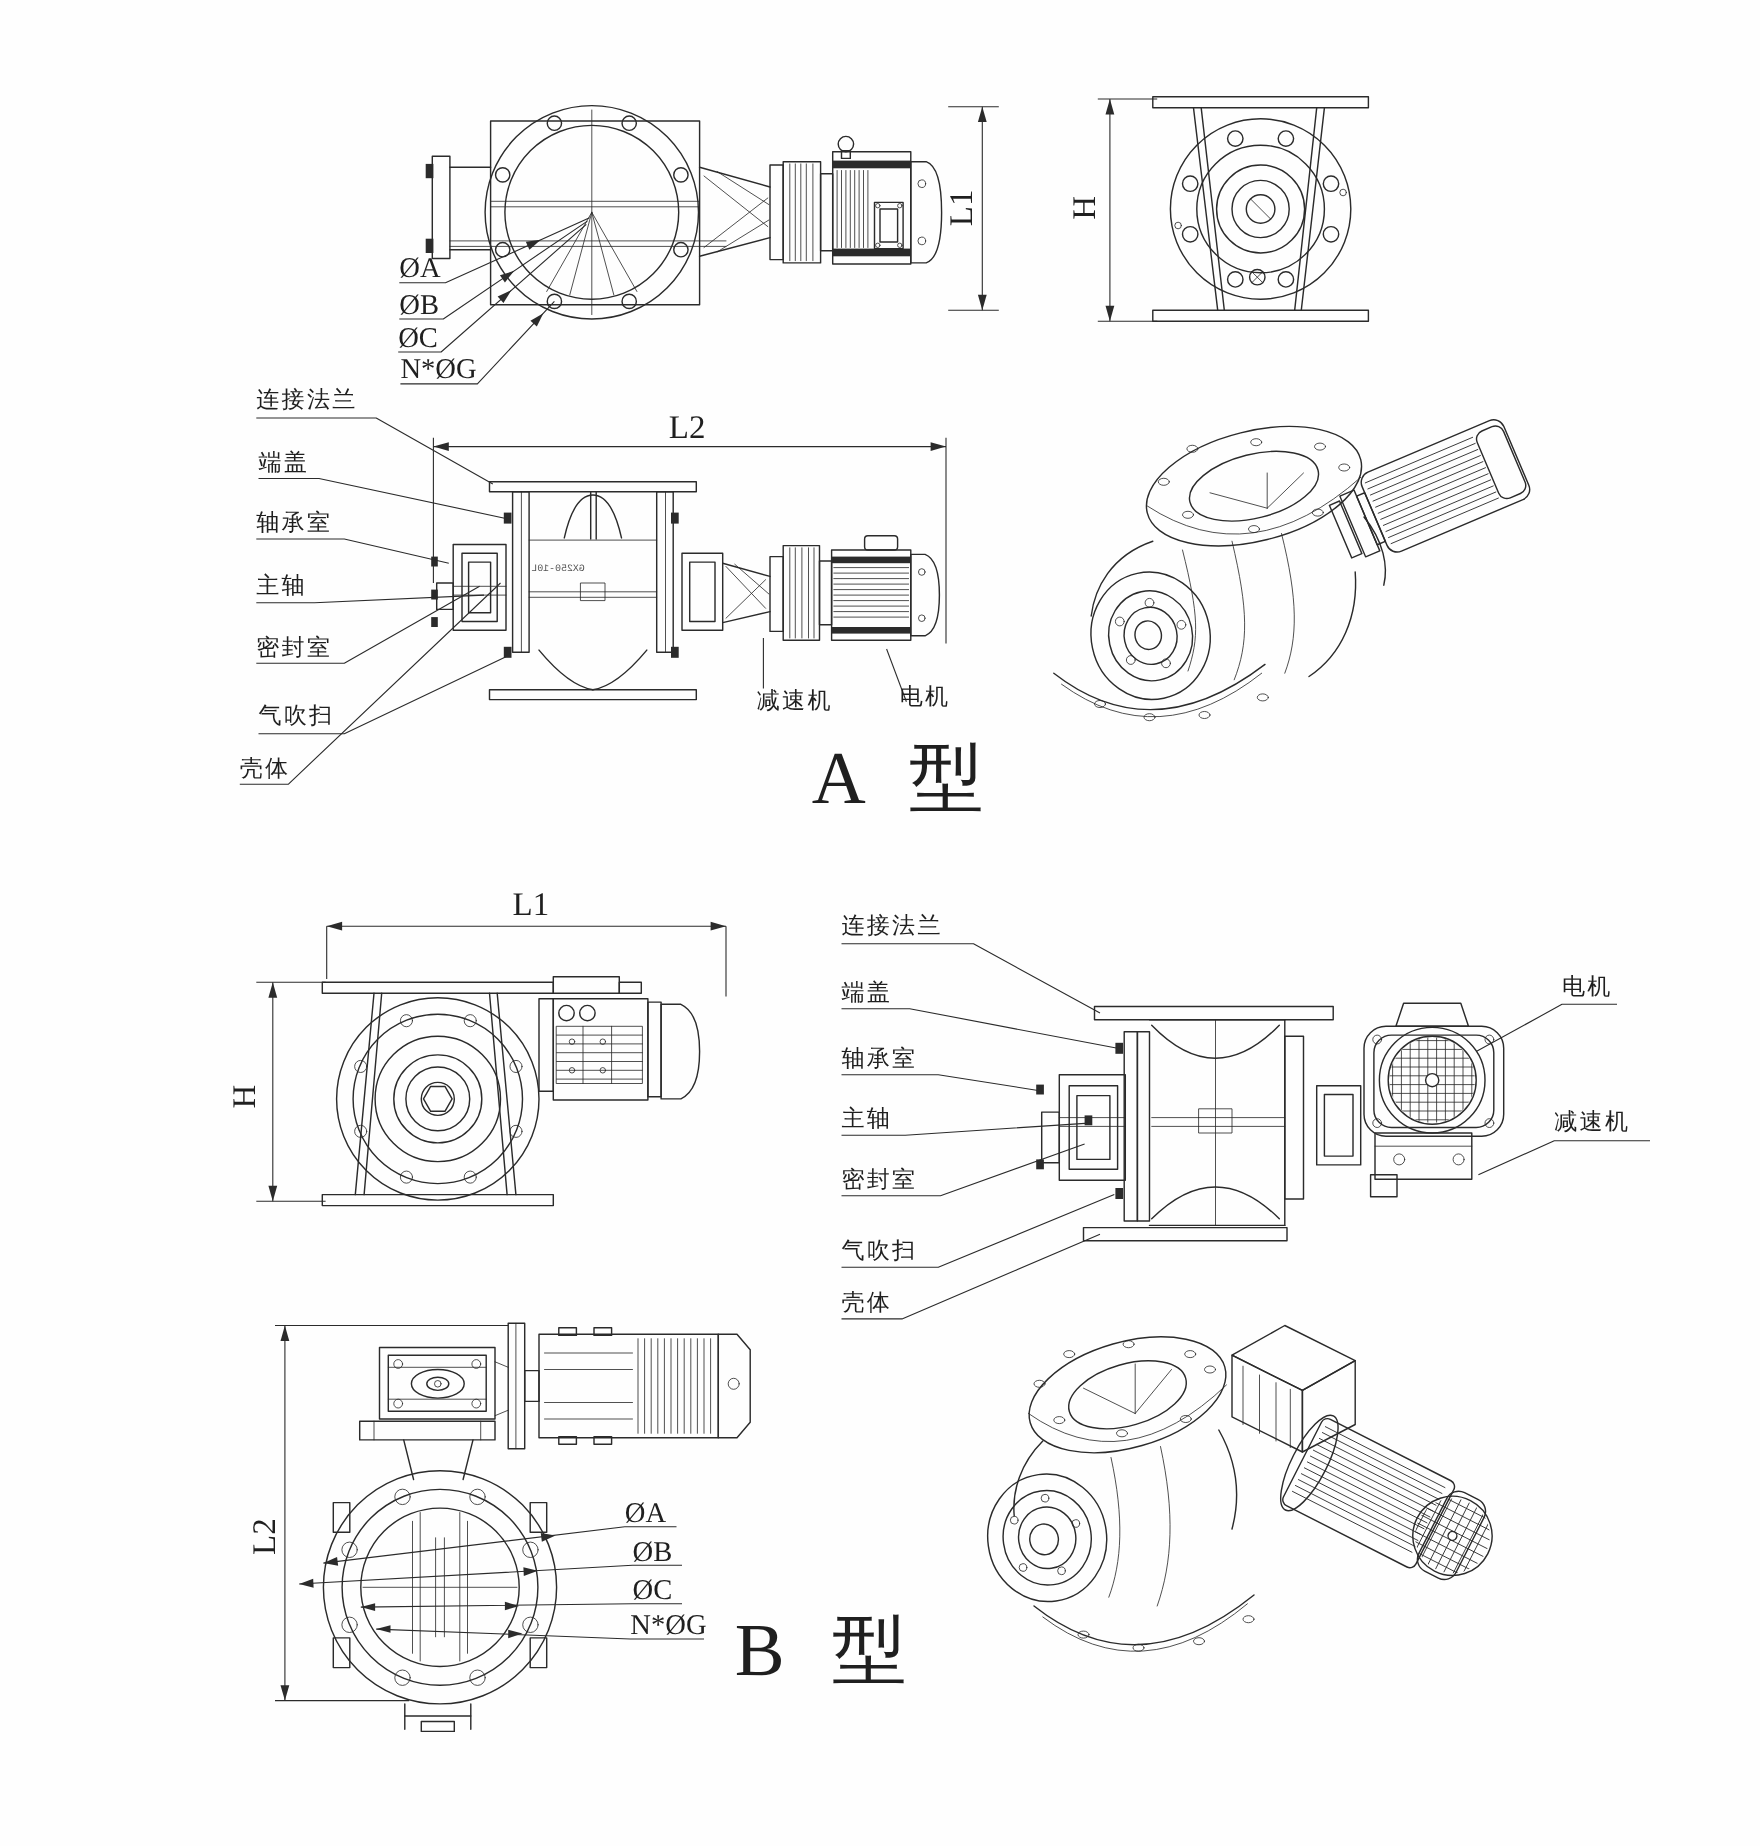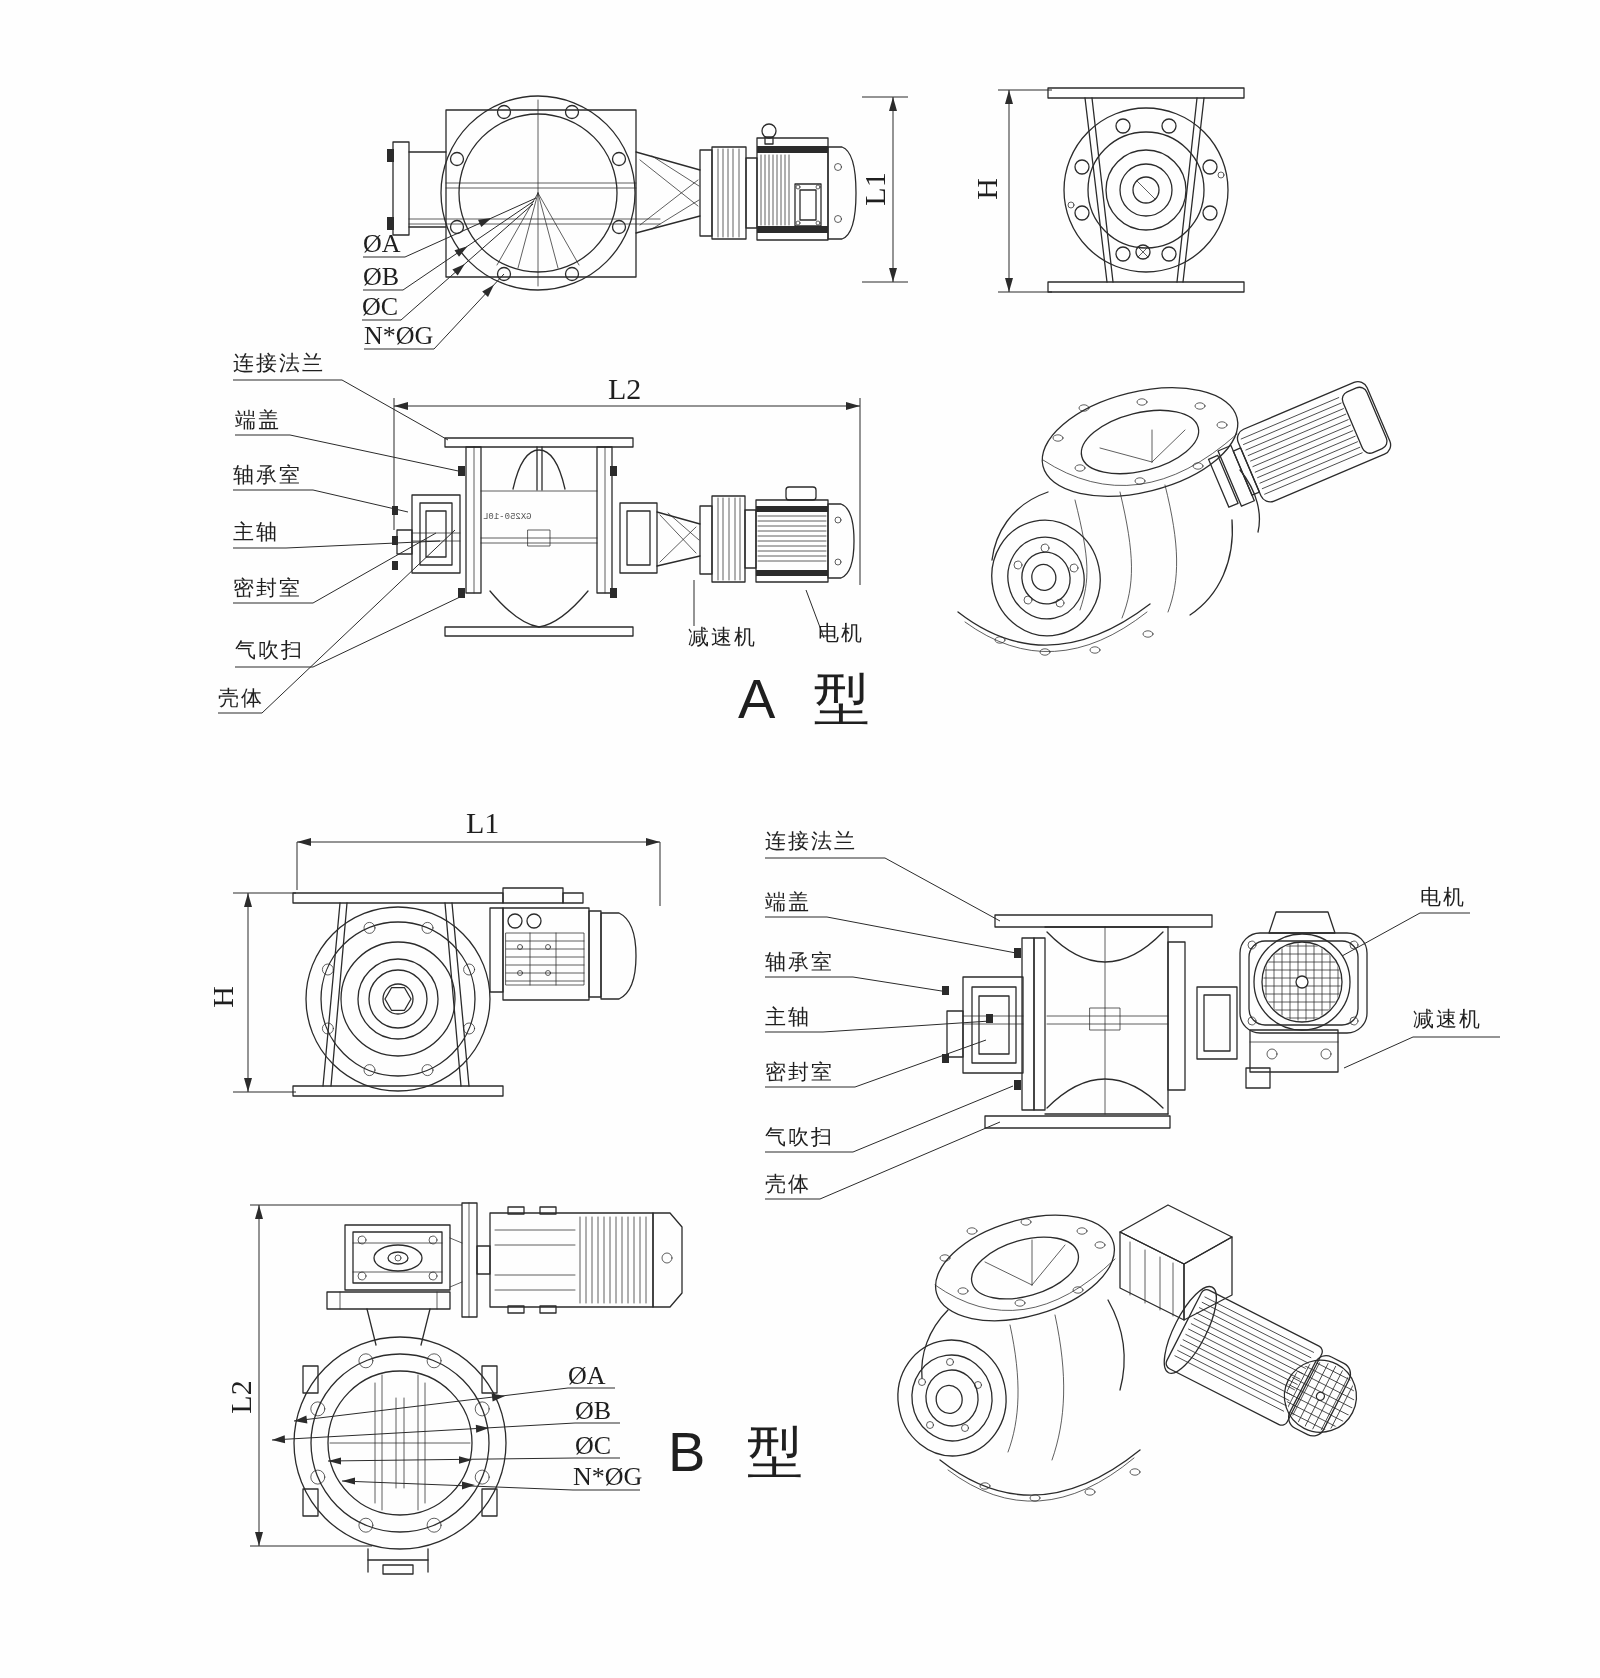--- a/index.html
+++ b/index.html
@@ -7,21 +7,21 @@
         font-family:"Liberation Serif", serif;color:#1f1f1f;}
   svg{position:absolute;left:0;top:0;}
   .ln{fill:none;stroke:#2b2b2b;stroke-width:1.3;stroke-linecap:round;stroke-linejoin:round;}
   .thin{stroke-width:0.75;}
   .ldr{fill:none;stroke:#2b2b2b;stroke-width:1;stroke-linejoin:round;}
   .blk{fill:#2b2b2b;stroke:none;}
   .lbl{position:absolute;font-size:21px;letter-spacing:2px;line-height:1.05;white-space:nowrap;}
   .dimtxt{position:absolute;font-size:30px;white-space:nowrap;}
   .rot{transform:rotate(-90deg);transform-origin:center center;}
   .phitxt{position:absolute;font-size:26px;white-space:nowrap;font-family:Liberation Serif, serif;}
-  .title{position:absolute;font-size:56px;font-family:Liberation Sans, sans-serif;word-spacing:26px;white-space:nowrap;}
+  .title{position:absolute;font-size:68px;font-family:Liberation Serif, serif;word-spacing:26px;white-space:nowrap;}
   .mark{position:absolute;font-size:9px;color:#555;transform:scaleX(-1);letter-spacing:0;
         font-family:"Liberation Mono",monospace;white-space:nowrap;}
 </style>
 </head>
 <body>
 
 <div class="page">
 
 <svg width="1600" height="1678" viewBox="0 0 1600 1678">
   <defs>
@@ -653,15 +653,15 @@
 <div class="lbl" style="left:765px;top:1126px">气吹扫</div>
 <div class="lbl" style="left:765px;top:1173px">壳体</div>
 <div class="lbl" style="left:1420px;top:886px">电机</div>
 <div class="lbl" style="left:1413px;top:1008px">减速机</div>
 
 <div class="phitxt" style="left:568px;top:1361px">ØA</div>
 <div class="phitxt" style="left:575px;top:1396px">ØB</div>
 <div class="phitxt" style="left:575px;top:1431px">ØC</div>
 <div class="phitxt" style="left:573px;top:1462px">N*ØG</div>
 
-<div class="title" style="left:668px;top:1415px">B 型</div>
+<div class="title" style="left:668px;top:1455px">B 型</div>
 
 </div>
 
 </body></html>

